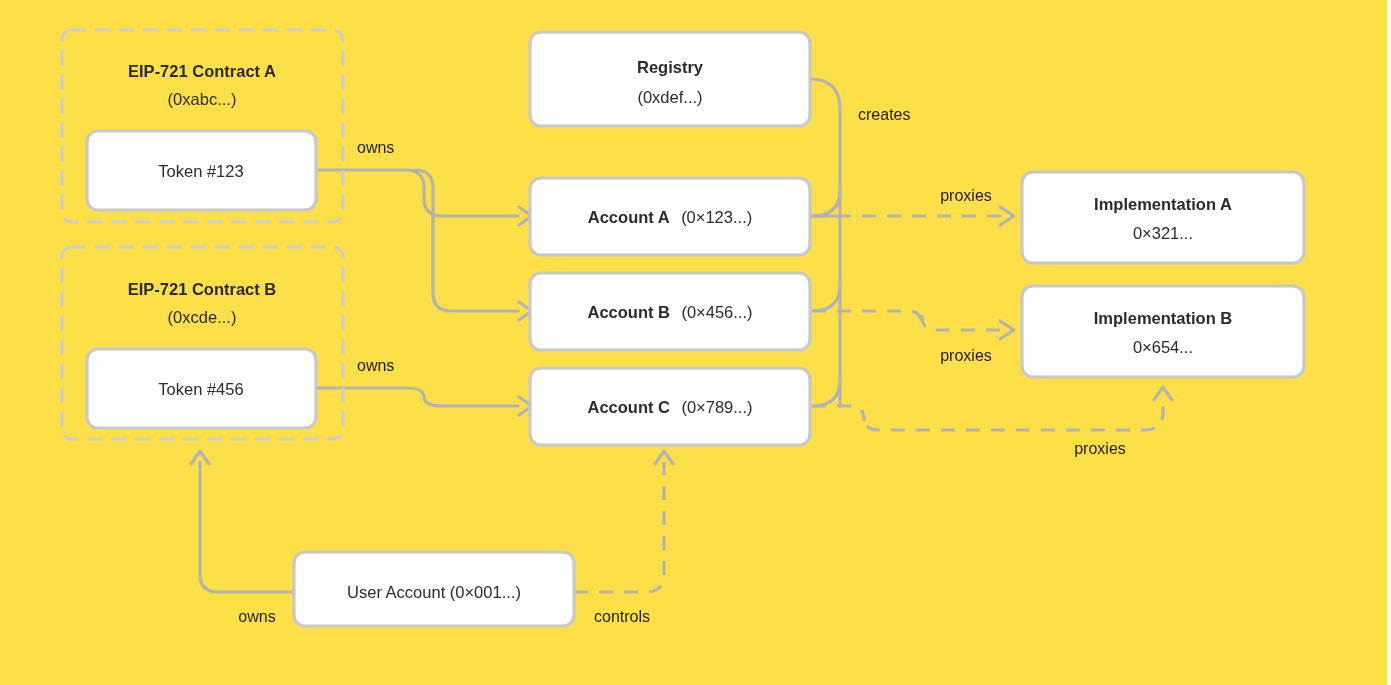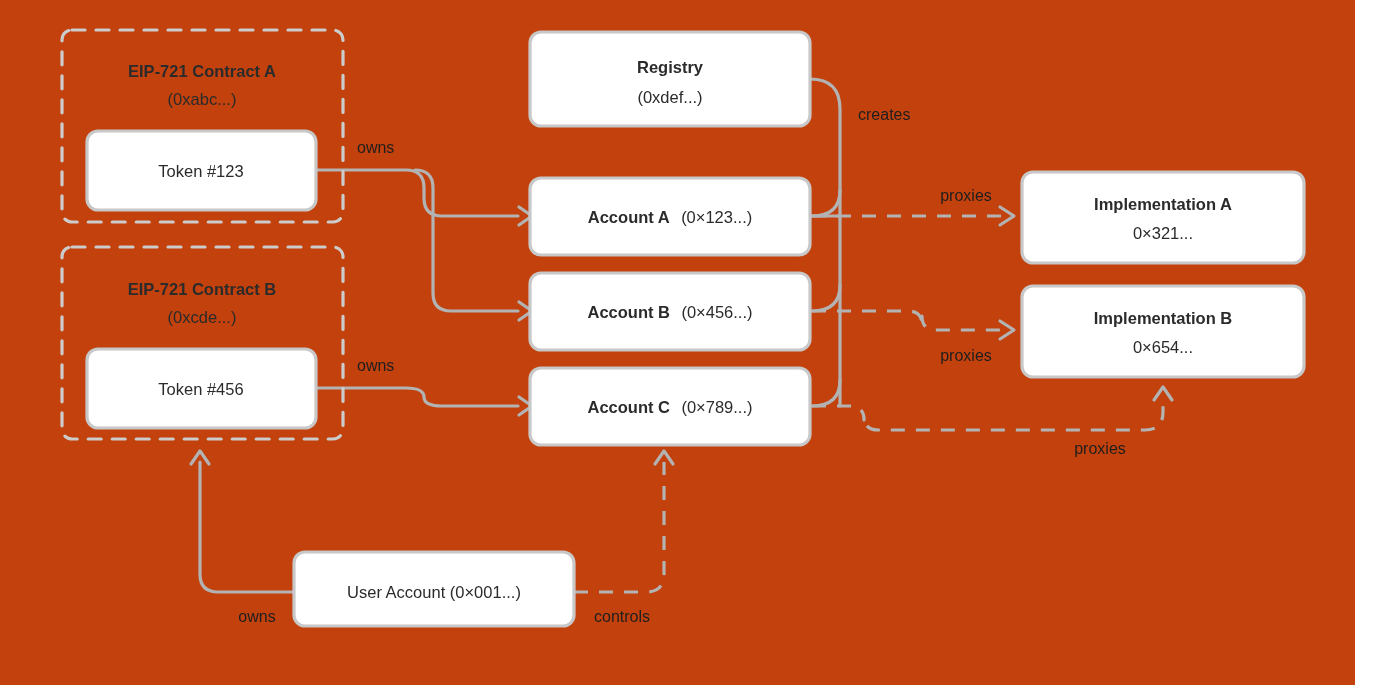--- a/index.html
+++ b/index.html
@@ -8,22 +8,23 @@
     background: #ffffff;
   }
   body {
     font-family: "Liberation Sans", sans-serif;
     -webkit-font-smoothing: antialiased;
   }
   #canvas {
     position: relative;
     width: 1355px;
     height: 685px;
-    background: #c2410c;
+    background: #fde047;
     overflow: hidden;
+    padding-left: 32px;
   }
   svg.layer {
     position: absolute;
     top: 0;
     left: 0;
     width: 1391px;
     height: 685px;
   }
   .node-box {
     fill: #ffffff;

